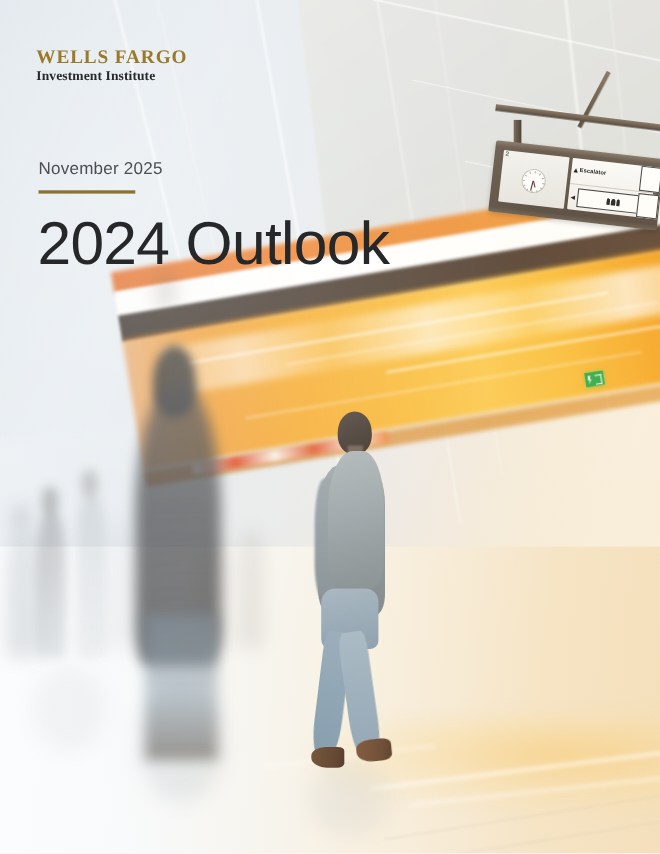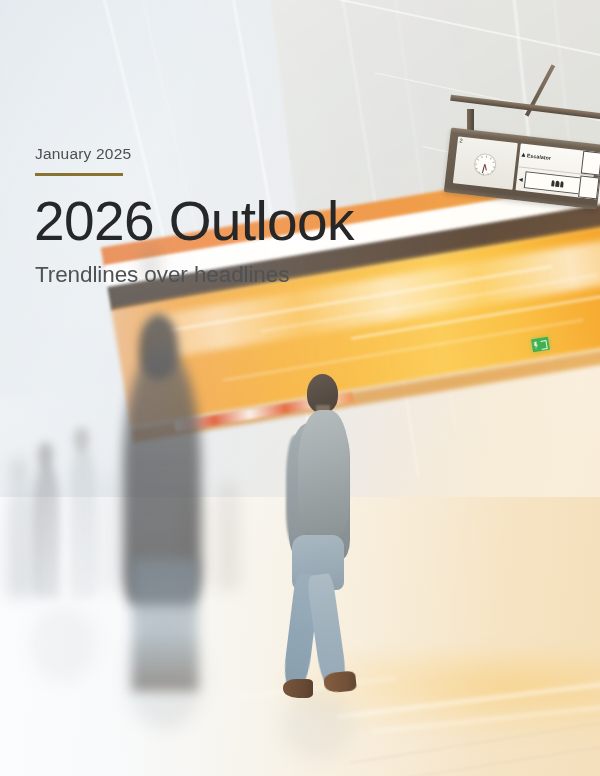--- a/index.html
+++ b/index.html
@@ -566,24 +566,27 @@
           <div class="srp-cell"></div>
         </div>
       </div>
     </div>
 
     <div class="grain"></div>
   </div>
 
   <div class="content">
 
-
-    <div class="date-line">January 2025</div>
+    <div class="logo">
+      <div class="logo-main">WELLS FARGO</div>
+      <div class="logo-sub">Investment Institute</div>
+    </div>
+
+    <div class="date-line">November 2025</div>
 
     <div class="gold-rule"></div>
 
-    <h1 class="main-title">2026 Outlook</h1>
-
-    <div class="subtitle">Trendlines over headlines</div>
+    <h1 class="main-title">2024 Outlook</h1>
+
 
 
   </div>
 </div>
 
 </body></html>

